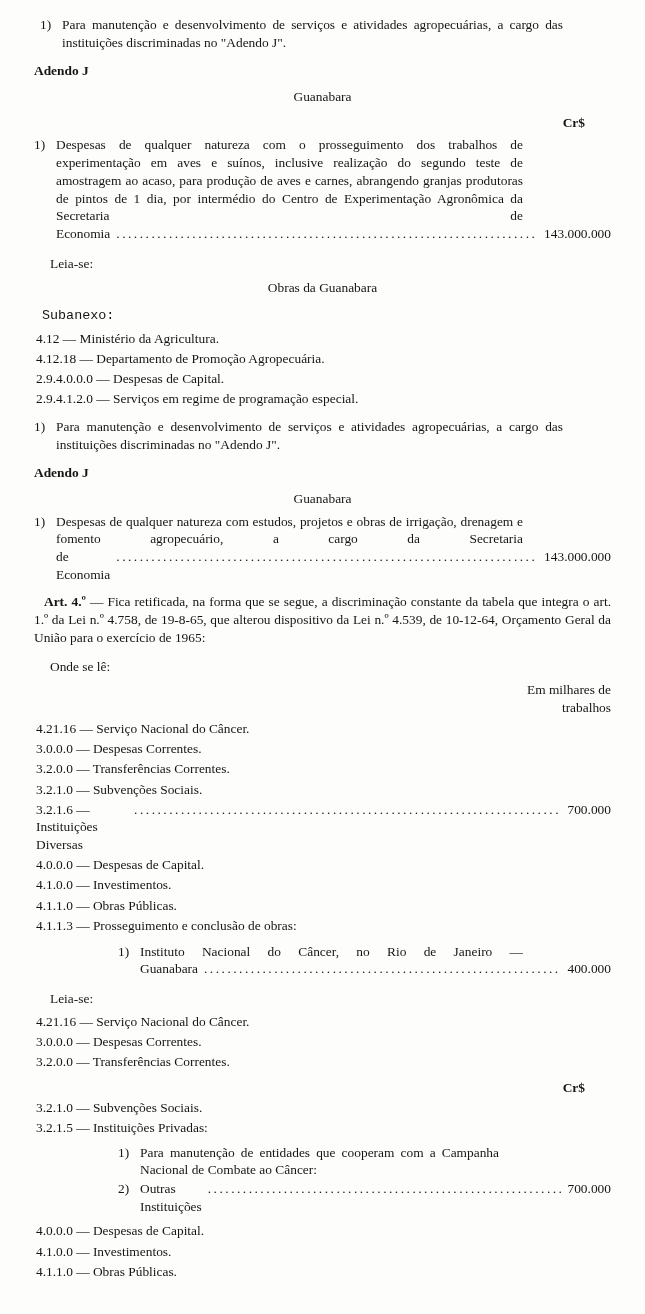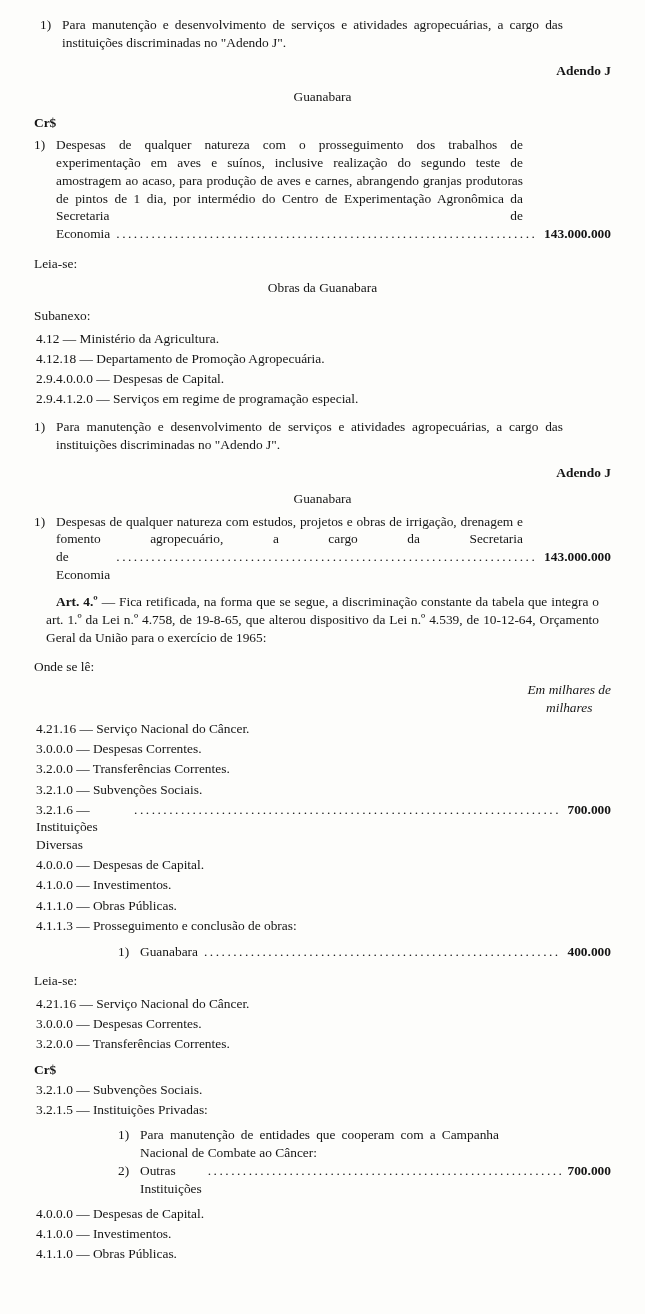--- a/index.html
+++ b/index.html
@@ -35,40 +35,40 @@
     flex: 1 1 auto;
     overflow: hidden;
     white-space: nowrap;
     margin: 0 6px 0 6px;
     letter-spacing: 2.5px;
     color: #1a1a1a;
   }
   .dots::after {
     content: "......................................................................................................................................";
   }
-  .amount { white-space: nowrap; font-weight: bold; }
+  .amount { white-space: nowrap; }
 
   
-  .heading { text-align: right; font-weight: bold; margin: 11px 0 3px; }
+  .heading { text-align: left; font-weight: bold; margin: 11px 0 3px; }
   .subheading { text-align: center; margin: 8px 0 4px; }
-  .cr-label { font-weight: bold; padding-right: 26px; margin: 8px 0 2px; }
-  .plain-label { margin: 12px 0 5px; }
+  .cr-label { text-align: right; font-weight: bold; padding-right: 26px; margin: 8px 0 2px; }
+  .plain-label { margin: 12px 16px 5px; }
   .ministry { text-align: center; font-weight: bold; font-size: 14.4px; letter-spacing: 1px; margin: 12px 0 2px; }
   .state { text-align: center; margin: 7px 0 7px; }
-  .subanexo { margin: 10px 0 5px; }
+  .subanexo { margin: 10px 8px 5px; font-family: Liberation Mono, monospace; }
   .code-line { margin: 2.5px 0; padding-left: 2px; }
   .code-group { margin: 4px 0 4px; }
   .top-item { margin-bottom: 5px; }
   .mid-item { margin: 10px 0 4px; }
   .costed { margin: 5px 0 7px; }
   .nested-costed { margin: 8px 0 8px 84px; }
   .nested-plain { margin: 7px 0 0 84px; }
   .nested-leader { margin: 1px 0 7px 84px; }
-  .art { text-align: justify; text-indent: 10px; margin: 10px 12px 7px; }
-  .unit-block { width: fit-content; margin: 5px 0 2px auto; text-align: center; line-height: 1.3; font-style: italic; }
+  .art { text-align: justify; text-indent: 10px; margin: 10px 0 7px; }
+  .unit-block { width: fit-content; margin: 5px 0 2px auto; text-align: right; line-height: 1.3; }
 </style>
 </head>
 <body>
 
 <div class="page">
 
   <div class="item top-item">
     <span class="item-num">1)</span>
     <div class="item-content">
       <p class="item-body pr-md">Para manutenção e desenvolvimento de serviços e atividades agropecuárias, a cargo das instituições discriminadas no "Adendo J".</p>
@@ -128,21 +128,21 @@
 
   <p class="art">
     <span class="bold">Art. 4.º</span>
     <span>— Fica retificada, na forma que se segue, a discriminação constante da tabela que integra o art. 1.º da Lei n.º 4.758, de 19-8-65, que alterou dispositivo da Lei n.º 4.539, de 10-12-64, Orçamento Geral da União para o exercício de 1965:</span>
   </p>
 
   <p class="plain-label">Onde se lê:</p>
 
   <div class="unit-block">
     <p>Em milhares de</p>
-    <p>milhares</p>
+    <p>trabalhos</p>
   </div>
 
   <div class="code-group">
     <p class="code-line">4.21.16 — Serviço Nacional do Câncer.</p>
     <p class="code-line">3.0.0.0 — Despesas Correntes.</p>
     <p class="code-line">3.2.0.0 — Transferências Correntes.</p>
     <p class="code-line">3.2.1.0 — Subvenções Sociais.</p>
     <div class="leader-row code-line">
       <span>3.2.1.6 — Instituições Diversas</span>
       <span class="dots"></span>
@@ -150,20 +150,21 @@
     </div>
     <p class="code-line">4.0.0.0 — Despesas de Capital.</p>
     <p class="code-line">4.1.0.0 — Investimentos.</p>
     <p class="code-line">4.1.1.0 — Obras Públicas.</p>
     <p class="code-line">4.1.1.3 — Prosseguimento e conclusão de obras:</p>
   </div>
 
   <div class="item nested-costed">
     <span class="item-num">1)</span>
     <div class="item-content">
+      <p class="item-body body-narrow fill-last">Instituto Nacional do Câncer, no Rio de Janeiro —</p>
       <div class="leader-row">
         <span>Guanabara</span>
         <span class="dots"></span>
         <span class="amount">400.000</span>
       </div>
     </div>
   </div>
 
   <p class="plain-label">Leia-se:</p>
 

